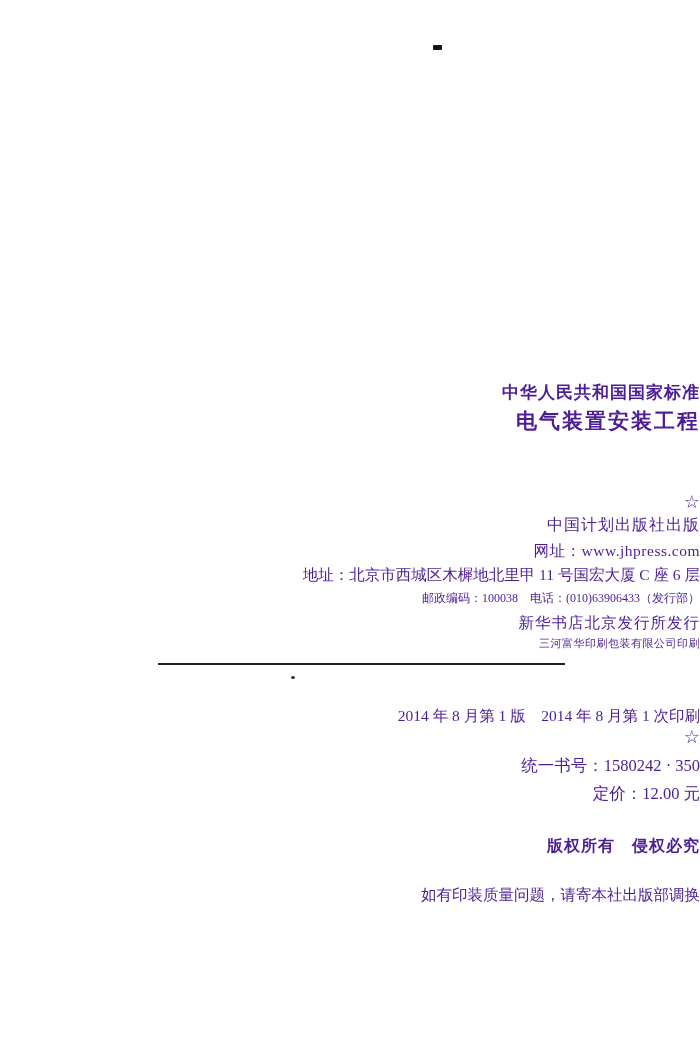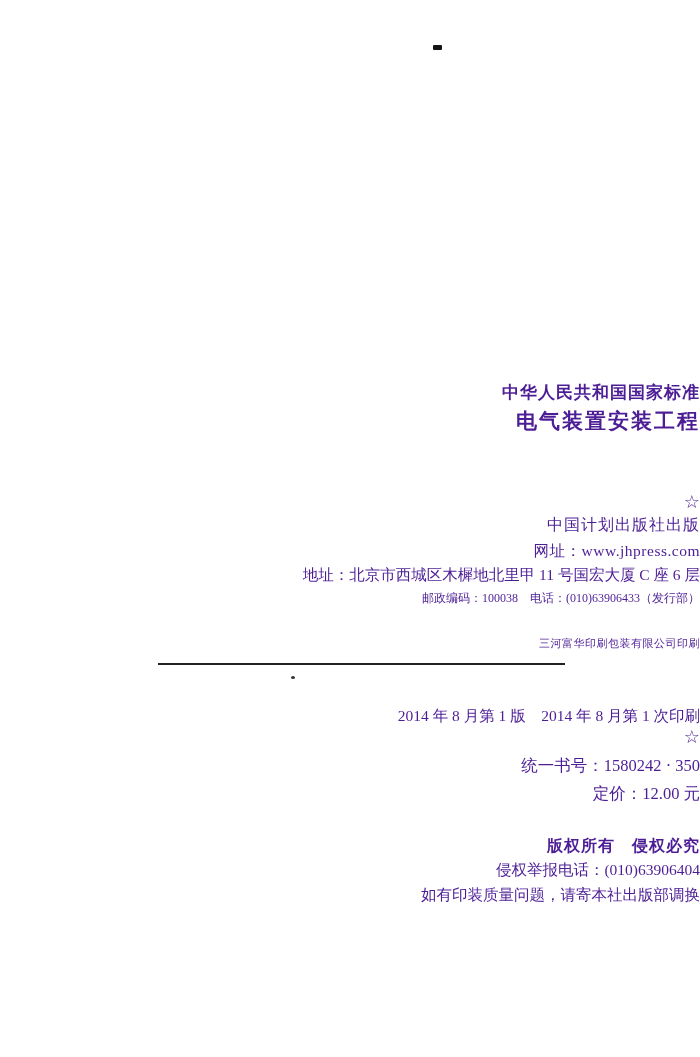--- a/index.html
+++ b/index.html
@@ -85,29 +85,29 @@
 
   <div class="line sans l-designation">中华人民共和国国家标准</div>
   <div class="line sans l-title1">电气装置安装工程</div>
 
   <div class="line serif l-star1">☆</div>
 
   <div class="line serif l-website">网址：www.jhpress.com</div>
   <div class="line serif l-publisher">中国计划出版社出版</div>
   <div class="line serif l-address">地址：北京市西城区木樨地北里甲 11 号国宏大厦 C 座 6 层</div>
   <div class="line serif l-postal">邮政编码：100038　电话：(010)63906433（发行部）</div>
+  <div class="line serif l-distributor">新华书店北京发行所发行</div>
   <div class="line serif l-printer">三河富华印刷包装有限公司印刷</div>
 
   <div class="rule"></div>
   <div class="speck"></div>
 
   <div class="line serif l-edition">2014 年 8 月第 1 版　2014 年 8 月第 1 次印刷</div>
 
   <div class="line serif l-star2">☆</div>
 
   <div class="line serif l-booknum">统一书号：1580242 · 350</div>
   <div class="line serif l-price">定价：12.00 元</div>
 
   <div class="line sans l-copyright">版权所有　侵权必究</div>
-  <div class="line serif l-report">侵权举报电话：(010)63906404</div>
   <div class="line serif l-quality">如有印装质量问题，请寄本社出版部调换</div>
 
 </div>
 
 </body></html>

